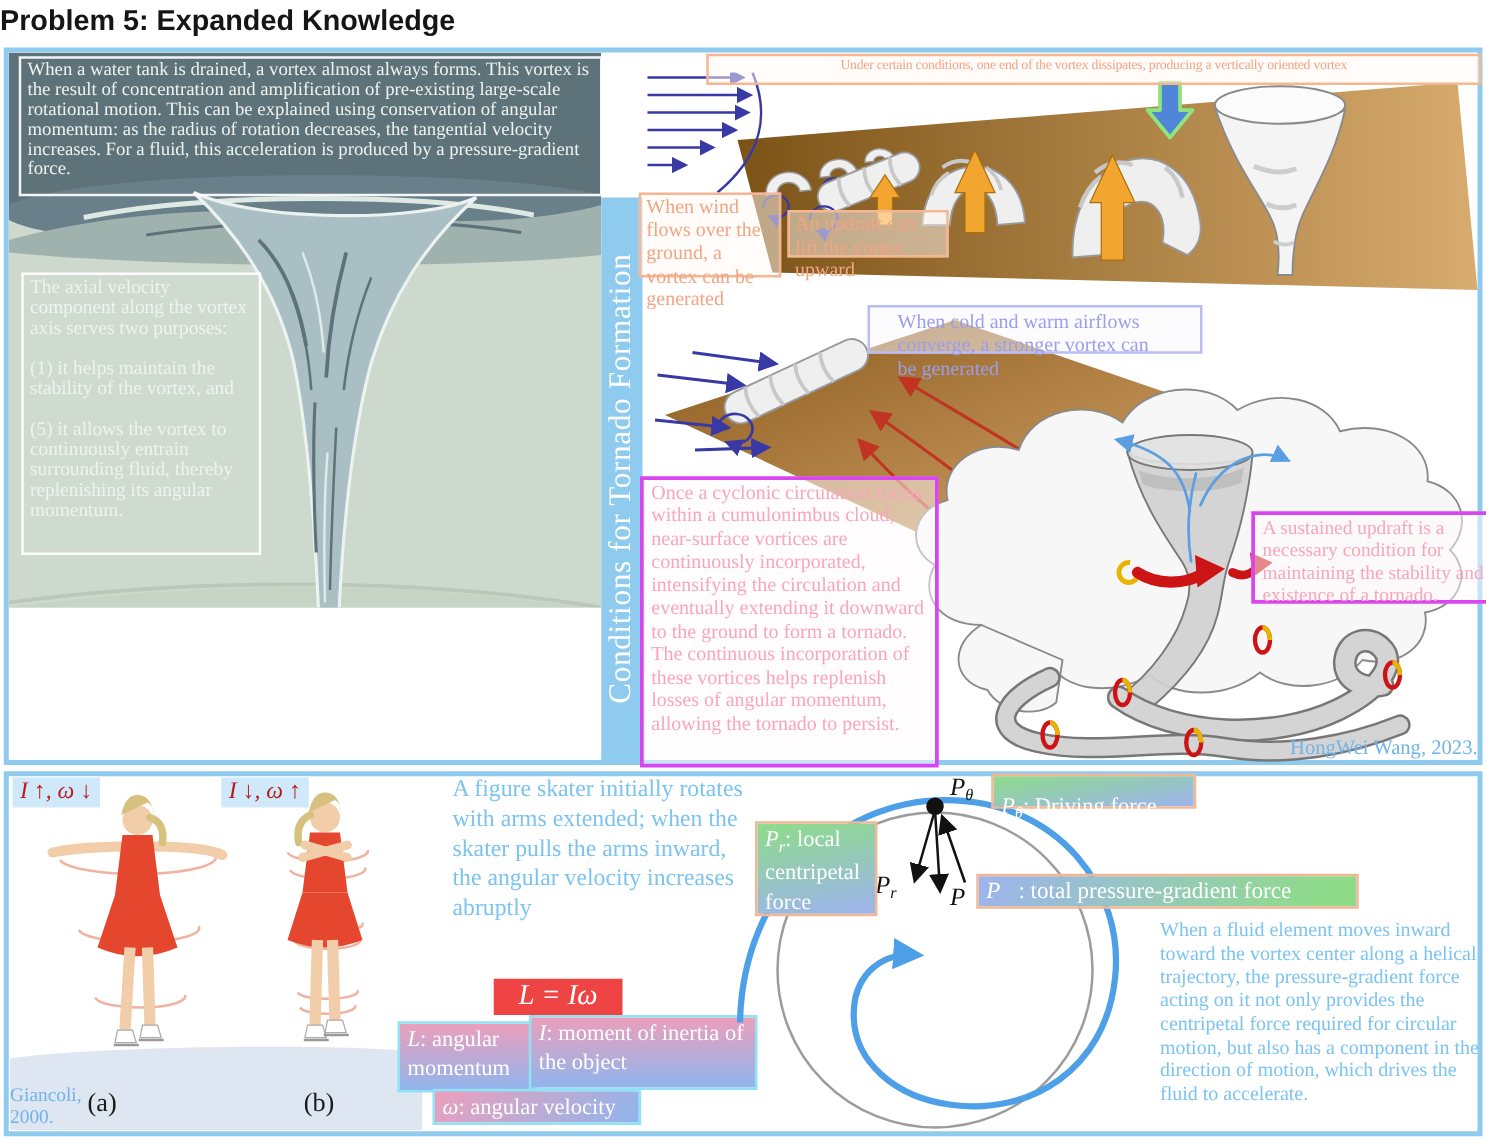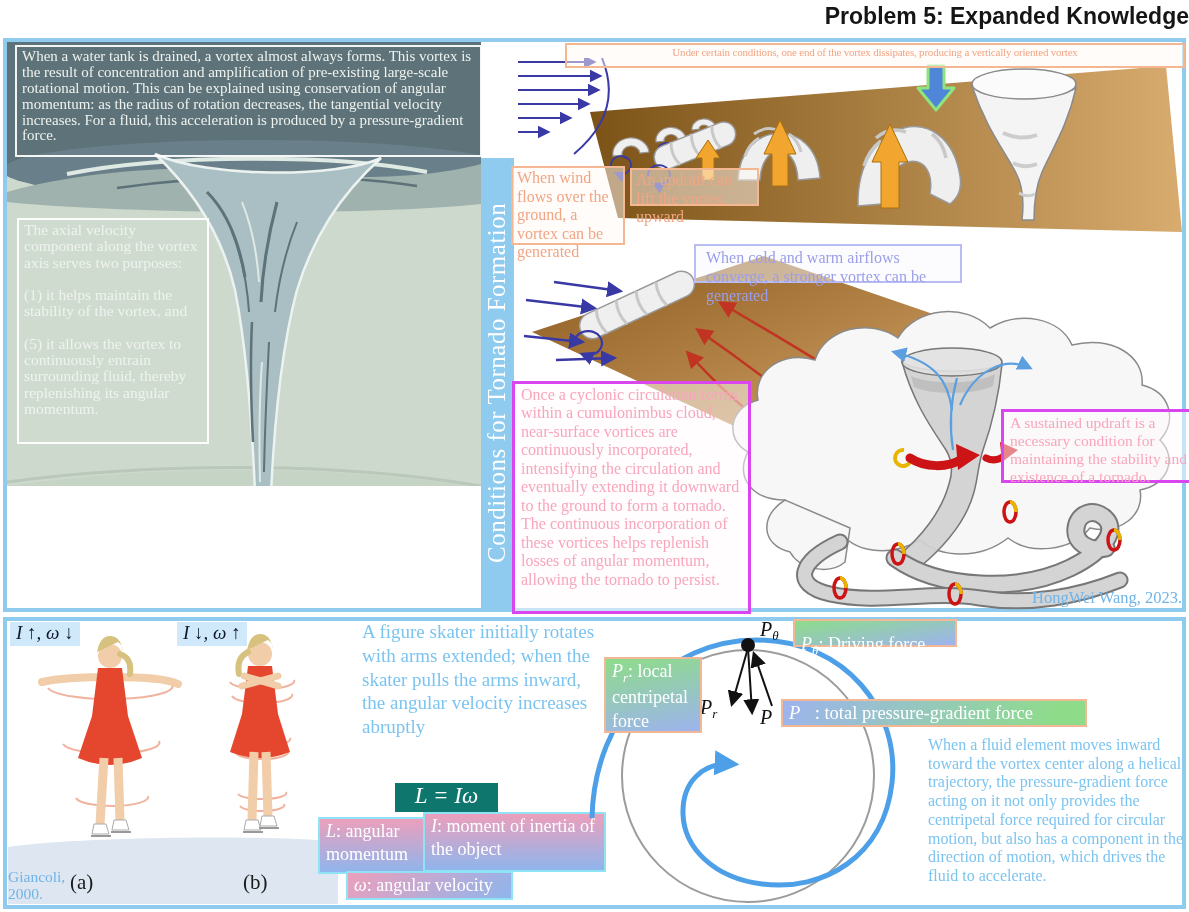--- a/index.html
+++ b/index.html
@@ -1,46 +1,46 @@
 <!DOCTYPE html>
 <html><head>
 <meta charset="utf-8">
 <style>
   html,body{margin:0;padding:0}
   body{width:1189px;height:912px;position:relative;background:#fff;overflow:hidden;
        font-family:"Liberation Serif",serif;}
   .abs{position:absolute}
-  .title{position:absolute;left:0;top:3px;width:100%;text-align:right;
+  .title{position:absolute;left:0;top:3px;width:100%;text-align:left;
          font-family:"Liberation Sans",sans-serif;font-weight:bold;font-size:23px;color:#151515}
   .frame{position:absolute;border:4px solid #8ecbee;box-sizing:border-box;background:transparent}
   .left-panel{position:absolute;left:7px;top:42px;width:474px;height:444px;overflow:hidden}
   .wbox{position:absolute;border:2px solid rgba(255,255,255,.93);color:#eef3ef;
         font-size:15px;line-height:1.06;padding:2px 5px;box-sizing:border-box}
   .wbox2{white-space:pre-line;background:rgba(255,255,255,.07);font-size:15.5px;line-height:1.05}
   .band{position:absolute;left:481px;top:158px;width:33px;height:450px;background:#8ecbee;
         color:#fff;writing-mode:vertical-rl;transform:rotate(180deg);font-size:25px;
         line-height:31px;text-align:center;letter-spacing:.5px}
   .salmon{position:absolute;border:2px solid #f5b692;color:#f2a584;background:rgba(255,250,246,.5);
           box-sizing:border-box;padding:1px 4px;font-size:16px;line-height:1.16}
   .caption-top{font-size:11px;text-align:center;white-space:nowrap;letter-spacing:-.2px}
   .purple{position:absolute;border:2px solid #babdf3;color:#9b9ee9;background:rgba(250,250,255,.5);
-          font-size:16px;line-height:1.2;padding:2px 10px;box-sizing:border-box}
+          font-size:16px;line-height:1.2;padding:2px 22px;box-sizing:border-box}
   .pink{position:absolute;border:3px solid #d946ef;color:#f9a6bb;background:rgba(255,252,253,.5);
         font-size:16px;line-height:1.17;padding:2px 6px;box-sizing:border-box}
   .bluetxt{position:absolute;color:#7cc4f0}
   .credit{position:absolute;color:#70b4e8;font-size:16px;white-space:pre-line}
-  .formula{position:absolute;background:#0f766e;color:#fff;font-style:italic;font-size:23px;
+  .formula{position:absolute;background:#ef4444;color:#fff;font-style:italic;font-size:23px;
            text-align:center;box-sizing:border-box}
   .defbox{position:absolute;box-sizing:border-box;font-size:18px;line-height:1.3;padding:1px 6px;color:#fff}
   .grad-pb{background:linear-gradient(180deg,#ec9fbc 0%,#8fb5ec 100%);border:2px solid #8fe3f4}
   .grad-gb{background:linear-gradient(170deg,#8edc8a 0%,#9db3ee 100%);border:2px solid #f2b895}
   .grad-bg2{background:linear-gradient(115deg,#9db3ee 0%,#8edc8a 90%);border:2px solid #f2b895}
   .msym{font-style:italic}
   sub.msub{font-style:italic;font-size:.72em}
-  .chip{position:absolute;background:#cfe9fa;color:#0f172a;font-style:italic;font-size:19px;padding:0 6px 2px}
+  .chip{position:absolute;background:#cfe9fa;color:#b91c1c;font-style:italic;font-size:19px;padding:0 6px 2px}
   .figlabel{position:absolute;color:#1a1a1a;font-size:21px}
   .veclabel{font-family:"Liberation Serif",serif;font-style:italic;font-size:20px;fill:#111}
 </style>
 </head>
 <body>
 
 <div>
 
   <div class="title">Problem 5: Expanded Knowledge</div>
 
@@ -244,21 +244,21 @@
       <polygon points="312,172 328,160 310,152" fill="#cc1416"></polygon>
     </g>
     <g stroke="#5b9fe0" stroke-width="2.2" fill="none">
       <path d="M262,120 C258,90 245,72 204,62" marker-end="url(#mS3)"></path>
       <path d="M270,115 C285,80 315,66 340,78" marker-end="url(#mS3)"></path>
       <path d="M263,160 C259,135 261,110 267,88"></path>
     </g>
   </svg>
 
   <div class="salmon caption-top" style="left:565px;top:43px;width:620px;height:25px">Under certain conditions, one end of the vortex dissipates, producing a vertically oriented vortex</div>
-  <div class="salmon" style="left:511px;top:166px;width:114px;height:79px">When wind flows over the ground, a vortex can be generated</div>
+  <div class="salmon" style="left:511px;top:154px;width:114px;height:68px">When wind flows over the ground, a vortex can be generated</div>
   <div class="salmon" style="left:630px;top:168px;width:129px;height:38px">An updraft can lift the vortex upward</div>
   <div class="purple" style="left:694px;top:244px;width:268px;height:39px">When cold and warm airflows converge, a stronger vortex can be generated</div>
   <div class="pink" style="left:512px;top:381px;width:239px;height:233px;font-size:16px;line-height:1.155">Once a cyclonic circulation forms within a cumulonimbus cloud, near-surface vortices are continuously incorporated, intensifying the circulation and eventually extending it downward to the ground to form a tornado. The continuous incorporation of these vortices helps replenish losses of angular momentum, allowing the tornado to persist.</div>
   <div class="pink" style="left:1001px;top:409px;width:203px;height:74px;font-size:15.5px">A sustained updraft is a necessary condition for maintaining the stability and existence of a tornado.</div>
   <div class="credit" style="left:1032px;top:588px;font-size:16.5px">HongWei Wang, 2023.</div>
 
   <div class="frame" style="left:3px;top:617px;width:1183px;height:292px"></div>
 
   <svg class="abs" style="left:8px;top:622px" width="330" height="282" viewBox="0 0 330 282">
     <path d="M0,225 C60,215 270,212 330,220 L330,282 L0,282 Z" fill="#dde6f1"></path>

